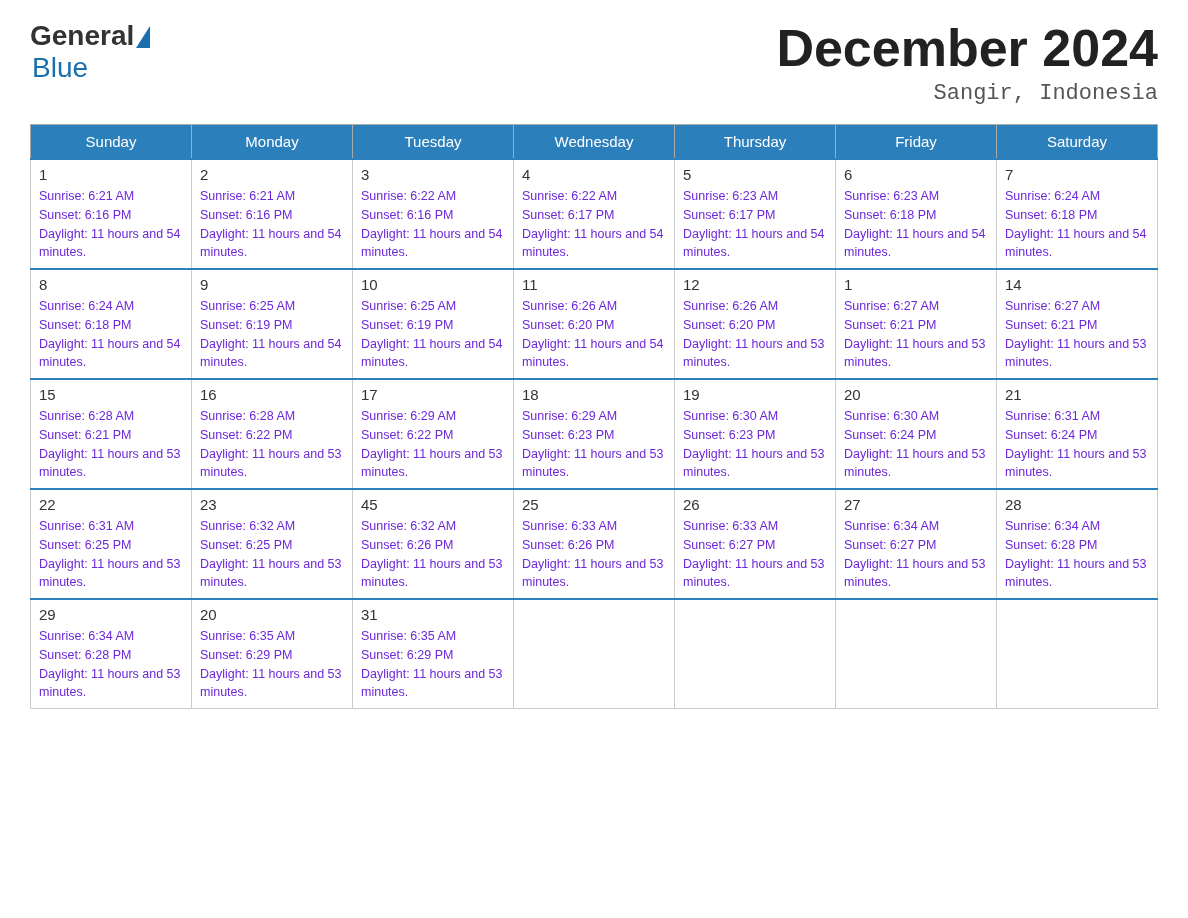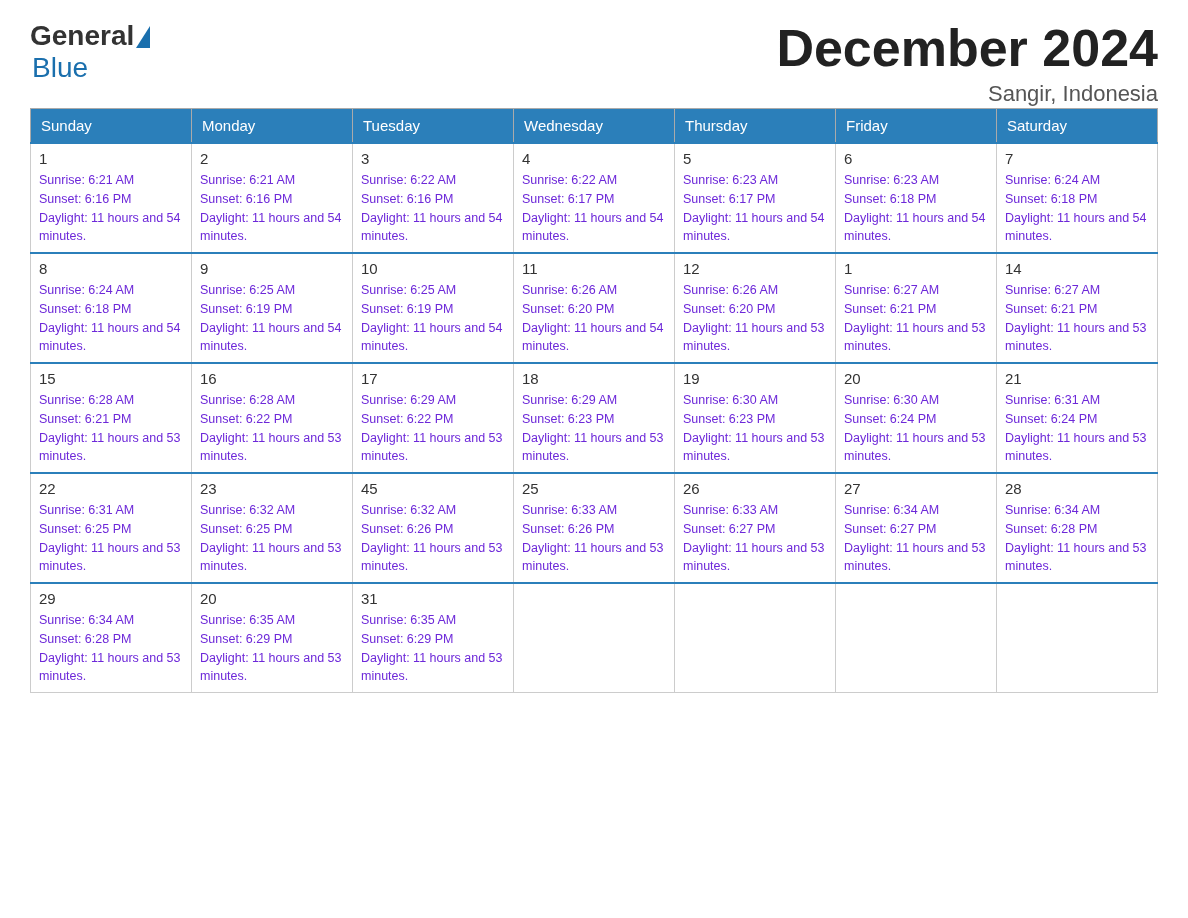--- a/index.html
+++ b/index.html
@@ -9,21 +9,21 @@
       width: 1188px;
       min-height: 918px;
       padding: 20px 30px;
     }
 
     
     .header {
       display: flex;
       justify-content: space-between;
       align-items: flex-start;
-      margin-bottom: 1px;
+      margin-bottom: 18px;
     }
 
     .logo {
       display: flex;
       flex-direction: column;
       align-items: flex-start;
     }
 
     .logo-text {
       display: flex;
@@ -61,36 +61,37 @@
       font-size: 52px;
       font-weight: bold;
       color: #222;
       line-height: 1.1;
     }
 
     .location-title {
       font-size: 22px;
       color: #555;
       margin-top: 4px;
+      font-family: Liberation Mono, monospace;
     }
 
     
     .calendar-table {
       width: 100%;
       border-collapse: collapse;
       border: 1px solid #aaa;
     }
 
     .calendar-table th {
       background-color: #2b7fba;
       color: #fff;
       font-size: 15px;
       font-weight: normal;
       padding: 8px 10px;
-      text-align: left;
+      text-align: center;
       border: 1px solid #aaa;
     }
 
     .calendar-table td {
       vertical-align: top;
       border: 1px solid #ccc;
       padding: 6px 8px;
       font-size: 13px;
       color: #333;
       width: calc(100% / 7);

